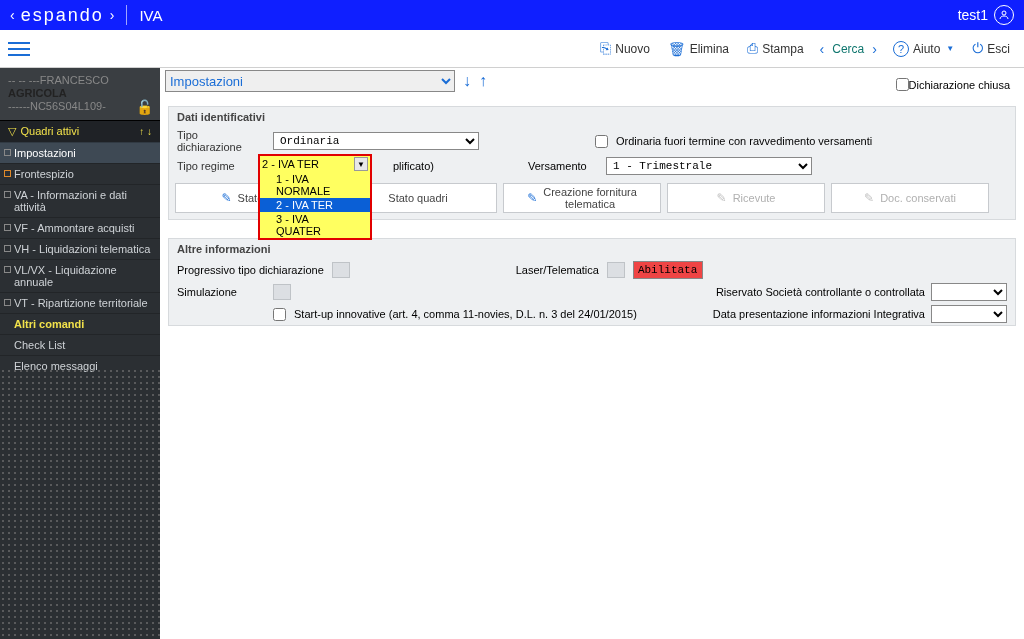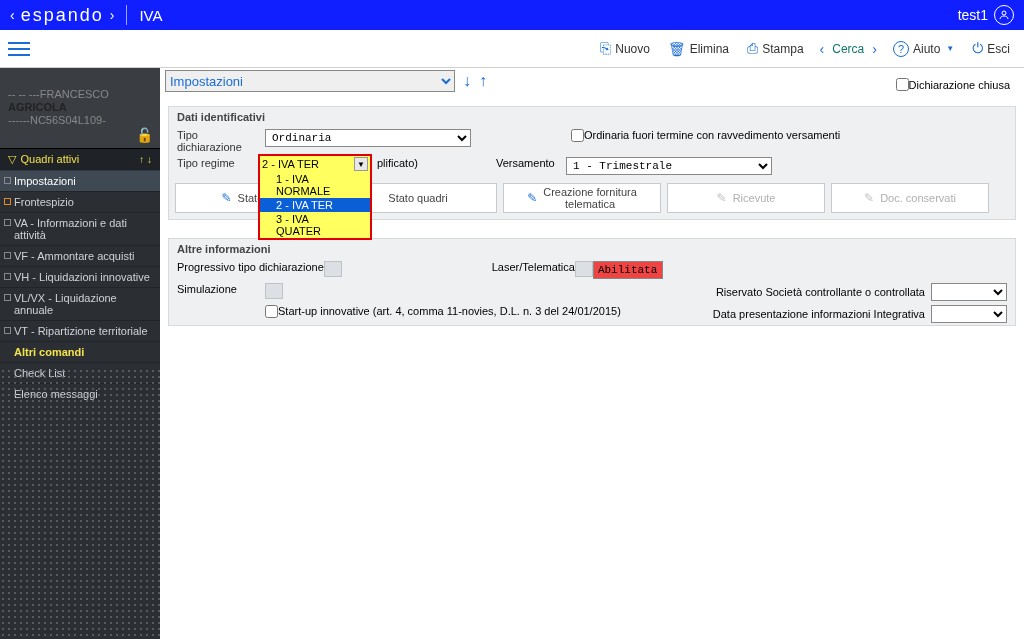--- a/index.html
+++ b/index.html
@@ -23,40 +23,40 @@
   .toolbar .chevbox { display: flex; align-items: center; }
   .toolbar .chevbox span { color: #1a6dd6; padding: 0 4px; cursor: pointer; font-size: 14px; }
   .toolbar .help-ico { color: #1a6dd6; border: 1.5px solid #1a6dd6; border-radius: 50%; width: 16px; height: 16px; display: inline-flex; align-items: center; justify-content: center; font-size: 11px; }
 
   .subbar { position: absolute; left: 165px; top: 70px; display: flex; align-items: center; gap: 8px; }
   .subbar select { width: 290px; height: 22px; font-size: 13px; color: #1a6dd6; border: 1px solid #888; }
   .subbar .arrow { color: #1a6dd6; font-size: 16px; cursor: pointer; }
 
   .wrapper { display: flex; height: calc(639px - 30px - 38px); position: relative; }
   .sidebar { width: 160px; background: #2b2f33; color: #ddd; font-size: 11px; position: relative; }
-  .side-head { background: #3a3e42; color: #ccc; padding: 20px 8px; font-size: 11px; line-height: 1.2; position: relative; }
+  .side-head { background: #3a3e42; color: #ccc; padding: 6px 8px; font-size: 11px; line-height: 1.2; position: relative; }
   .side-head .lock { position: absolute; right: 6px; bottom: 4px; color: #1a6dd6; font-size: 14px; }
   .side-section { background: #1f2226; color: #f2e24b; padding: 4px 8px; display: flex; align-items: center; justify-content: space-between; border-top: 1px solid #000; }
   .side-section .arrows { color: #f2e24b; font-size: 10px; }
   .side-section .text { display: flex; align-items: center; gap: 4px; }
   .side-item { padding: 4px 8px 4px 14px; color: #cfd3d7; cursor: pointer; border-top: 1px solid rgba(0,0,0,0.2); position: relative; }
   .side-item.active { background: #3e4954; color: #fff; }
   .side-item.yellow { color: #f2e24b; }
   .side-item .sq { position: absolute; left: 4px; top: 6px; width: 7px; height: 7px; border: 1px solid #888; }
   .side-item .sq.orange { border-color: #e08a2a; }
   .side-tab { position: absolute; right: -12px; top: 0; width: 12px; height: 18px; background: #000; color: #fff; font-size: 10px; display: flex; align-items: center; justify-content: center; }
   .dotted-fill { position: absolute; left: 0; top: 300px; width: 160px; height: 300px; background-image: radial-gradient(#777 1px, transparent 1px); background-size: 6px 6px; opacity: 0.6; }
 
   .main { flex: 1; background: #fff; padding: 38px 8px 8px 8px; position: relative; }
   .decl-chiusa { position: absolute; right: 14px; top: 10px; font-size: 11px; display: flex; align-items: center; }
   .decl-chiusa input { width: 13px; height: 13px; }
 
   .panel { background: #eef0f2; border: 1px solid #d7dadd; margin-bottom: 18px; font-size: 11px; }
   .panel .phead { padding: 4px 8px; font-weight: bold; color: #444; }
-  .panel .prow { display: flex; align-items: flex-start; padding: 2px 8px; }
+  .panel .prow { display: flex; align-items: center; padding: 2px 8px; gap: 8px; }
   .panel label.fld { width: 88px; color: #333; }
   .panel .monoselect { font-family: "Courier New", monospace; font-size: 11px; height: 18px; padding: 0 2px; border: 1px solid #888; background: #fff; }
   .panel .monoinput { font-family: "Courier New", monospace; font-size: 11px; height: 18px; padding: 0 4px; border: 1px solid #888; background: #ffffc8; }
   .panel .chk { width: 13px; height: 13px; }
 
   .toolbar-row { display: flex; gap: 6px; padding: 6px; }
   .bigbtn { flex: 0 0 158px; height: 30px; border: 1px solid #c7cace; background: #fff; display: flex; align-items: center; justify-content: center; gap: 6px; font-size: 11px; color: #444; cursor: pointer; }
   .bigbtn.disabled { color: #b0b0b0; cursor: default; }
   .bigbtn .pen { color: #1a6dd6; font-size: 12px; }
   .bigbtn.disabled .pen { color: #c0c0c0; }
@@ -143,21 +143,21 @@
       <span class="text">
           <span>▽</span>
           <span>Quadri attivi</span>
         </span>
       <span class="arrows">↑ ↓</span>
     </div>
     <div class="side-item active"><span class="sq"></span><span>Impostazioni</span></div>
     <div class="side-item"><span class="sq orange"></span><span>Frontespizio</span></div>
     <div class="side-item"><span class="sq"></span><span>VA - Informazioni e dati attività</span></div>
     <div class="side-item"><span class="sq"></span><span>VF - Ammontare acquisti</span></div>
-    <div class="side-item"><span class="sq"></span><span>VH - Liquidazioni innovative</span></div>
+    <div class="side-item"><span class="sq"></span><span>VH - Liquidazioni telematica</span></div>
     <div class="side-item"><span class="sq"></span><span>VL/VX - Liquidazione annuale</span></div>
     <div class="side-item"><span class="sq"></span><span>VT - Ripartizione territoriale</span></div>
     <div class="side-item yellow" style="font-weight:bold"><span>Altri comandi</span></div>
     <div class="side-item"><span>Check List</span></div>
     <div class="side-item"><span>Elenco messaggi</span></div>
     <div class="dotted-fill"></div>
   </div>
 
   <div class="main">
     <div class="decl-chiusa">

